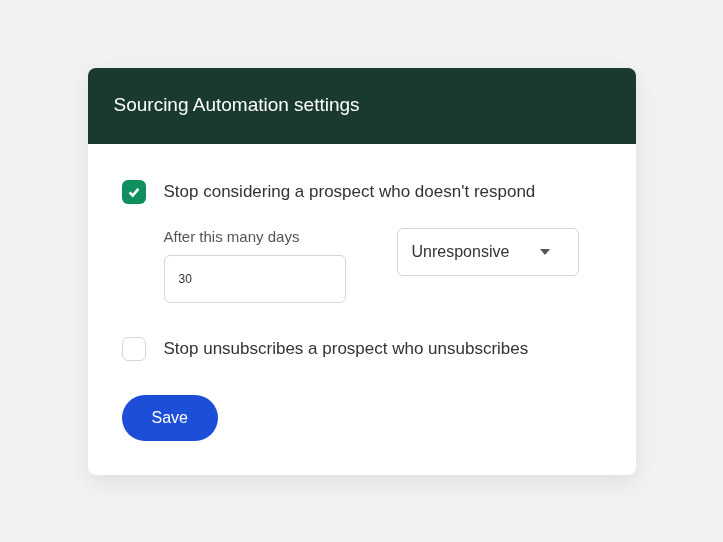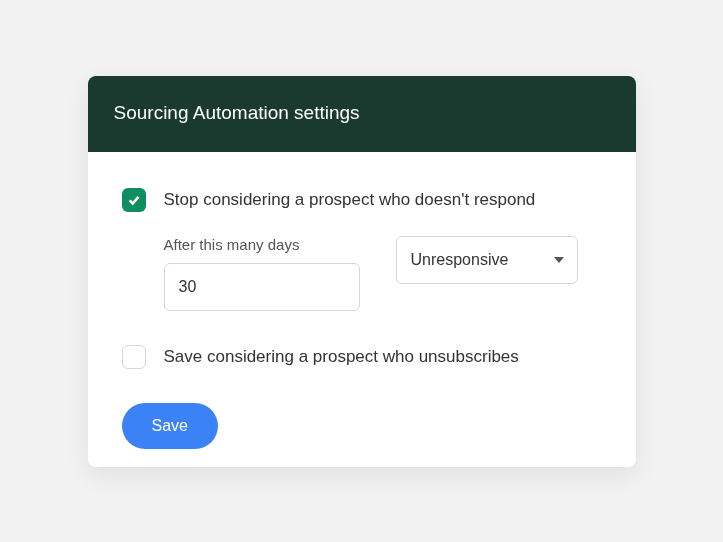--- a/index.html
+++ b/index.html
@@ -21,21 +21,21 @@
       overflow: hidden;
     }
     .card-header {
       background: #1b3a2f;
       color: #fff;
       padding: 26px 26px 28px;
       font-size: 19px;
       font-weight: 400;
     }
     .card-body {
-      padding: 36px 34px 18px;
+      padding: 36px 34px 34px;
     }
     .checkbox-row {
       display: flex;
       align-items: center;
       gap: 18px;
     }
     .checkbox {
       width: 24px;
       height: 24px;
       border-radius: 6px;
@@ -72,26 +72,26 @@
     .field {
       display: flex;
       flex-direction: column;
       gap: 10px;
     }
     .field-label {
       font-size: 15px;
       color: #555;
     }
     .text-input {
-      width: 196px;
+      width: 182px;
       height: 48px;
       border: 1px solid #d6d6d6;
       border-radius: 6px;
       padding: 0 14px;
-      font-size: 16px;
+      font-size: 12px;
       color: #333;
       font-family: inherit;
       outline: none;
     }
     .select-wrapper {
       position: relative;
       width: 182px;
       height: 48px;
     }
     .select {
@@ -99,39 +99,40 @@
       height: 100%;
       border: 1px solid #d6d6d6;
       border-radius: 6px;
       padding: 0 14px;
       font-size: 16px;
       color: #333;
       background: #fff;
       display: flex;
       align-items: center;
       cursor: pointer;
+      margin-left: 15px;
     }
     .caret {
       position: absolute;
       right: 14px;
       top: 50%;
       transform: translateY(-50%);
       width: 0;
       height: 0;
       border-left: 5px solid transparent;
       border-right: 5px solid transparent;
       border-top: 6px solid #555;
       pointer-events: none;
     }
     .second-row {
       margin-top: 34px;
     }
     .save-btn {
       margin-top: 34px;
-      background: #3b82f6;
+      background: #1d4ed8;
       color: #fff;
       border: none;
       border-radius: 999px;
       padding: 14px 30px;
       font-size: 16px;
       cursor: pointer;
       font-family: inherit;
     }
   </style>
 </head>
@@ -162,19 +163,19 @@
           <div class="select">
             <span>Unresponsive</span>
           </div>
           <div class="caret"></div>
         </div>
       </div>
     </div>
 
     <div class="checkbox-row second-row">
       <div class="checkbox unchecked"></div>
-      <div class="checkbox-label">Save considering a prospect who unsubscribes</div>
+      <div class="checkbox-label">Stop unsubscribes a prospect who unsubscribes</div>
     </div>
 
     <button class="save-btn">Save</button>
 
   </div>
 </div>
 
 </body></html>

